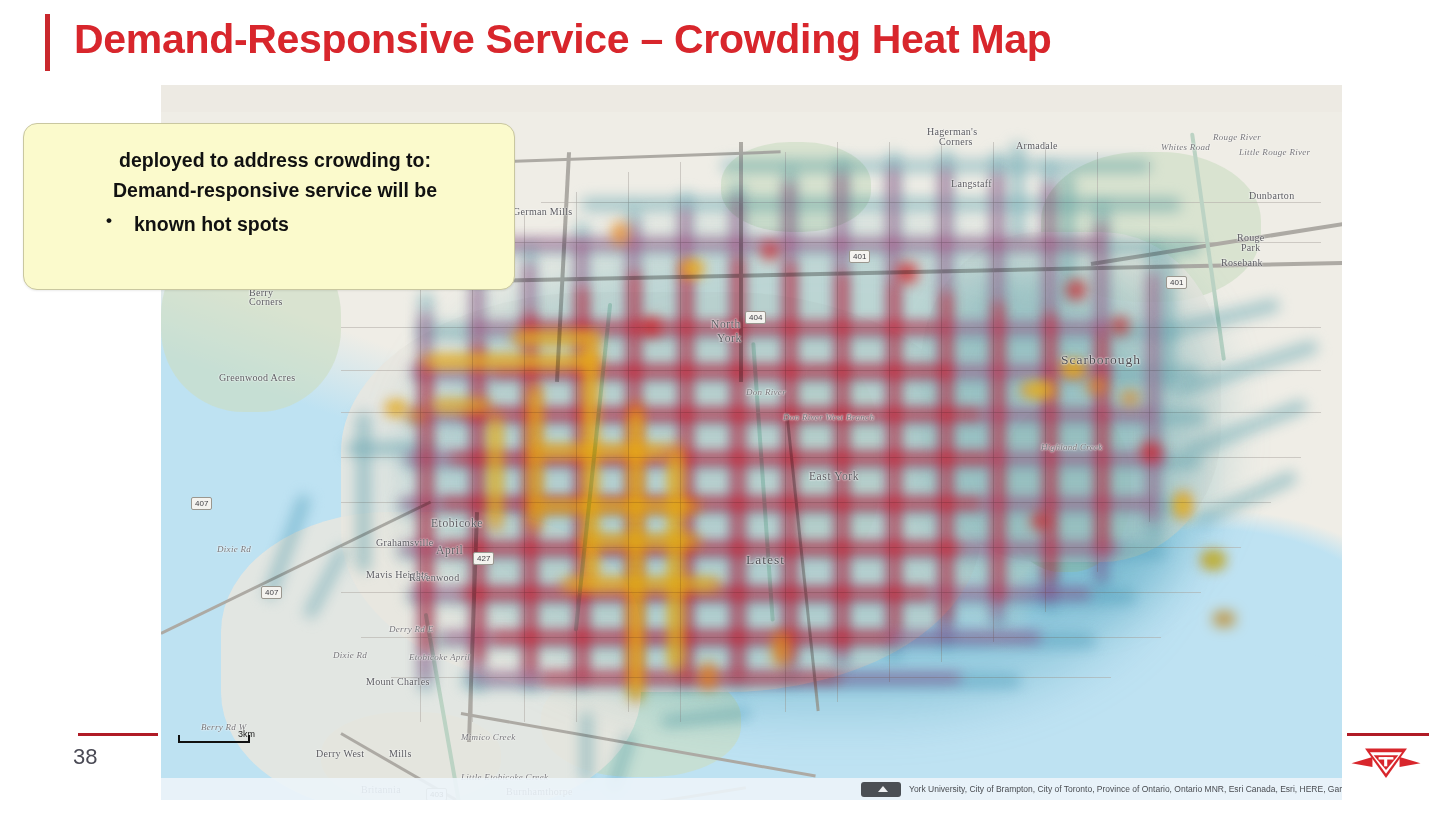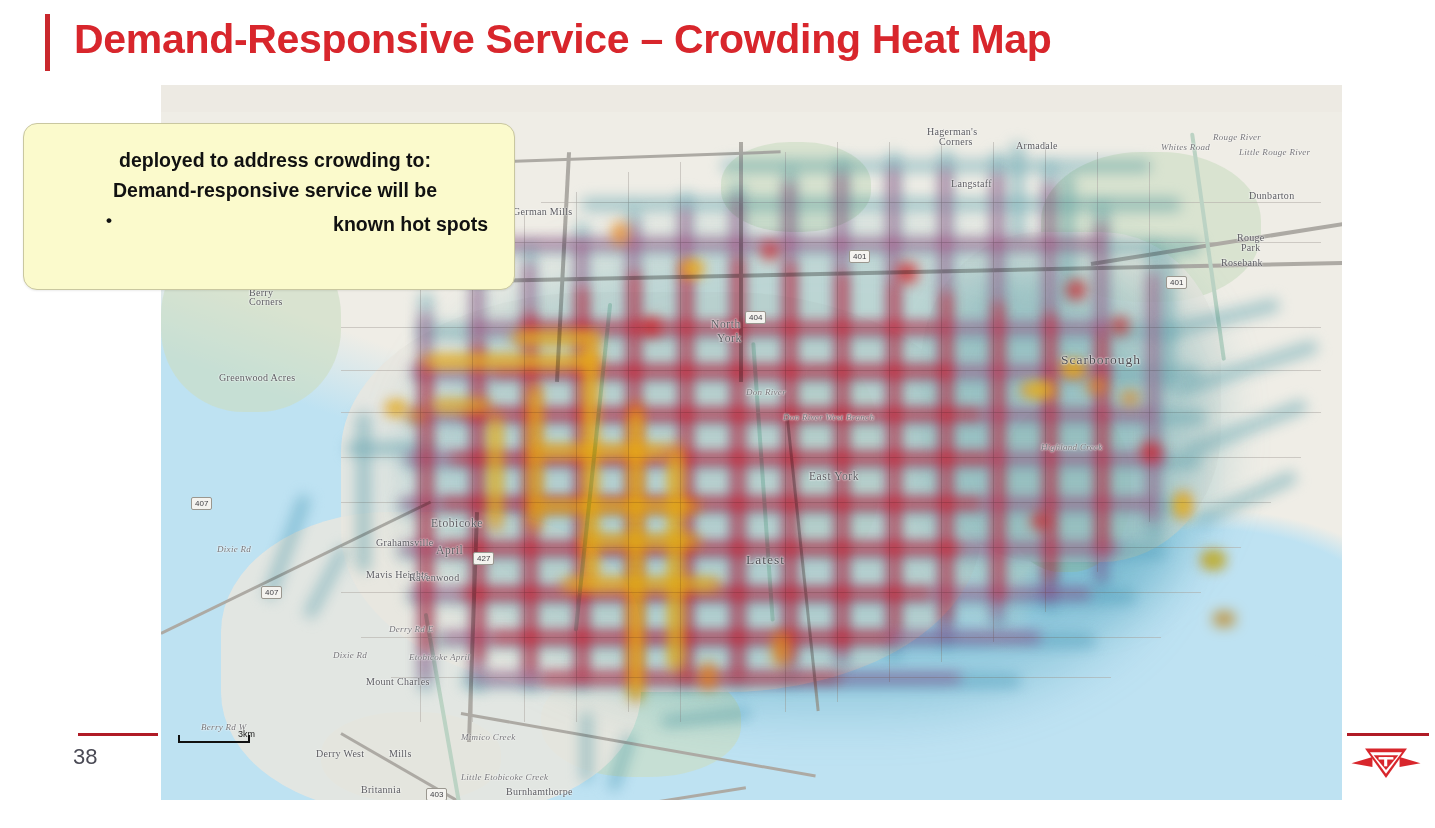--- a/index.html
+++ b/index.html
@@ -172,21 +172,21 @@
     z-index:60; padding:22px 26px 0 38px;
     box-shadow:0 1px 2px rgba(0,0,0,.08);
   }
   #callout .line{
     font-size:19.5px; font-weight:bold; color:#111; line-height:1.52;
     text-align:center;
   }
   #callout ul{ list-style:none; margin-top:4px; }
   #callout li{
     font-size:19.5px; font-weight:bold; color:#111; line-height:1.55;
-    position:relative; padding-left:72px;text-align:right;
+    position:relative; padding-left:72px;
   }
   #callout li:before{
     content:"\2022"; position:absolute; left:44px; top:-1px; font-size:17px;
   }
 </style>
 </head>
 <body>
 
 <div id="title-accent-bar"></div>
 <div id="page-title">Demand-Responsive Service – Crowding Heat Map</div>
@@ -472,20 +472,24 @@
   <div id="scale-bar">
     <span id="scale-label">3km</span>
     <div class="bar"></div>
   </div>
 
   <div id="map-caption">
     <div>map shows occurrences of</div>
 
   </div>
 
+  <div id="attribution-bar">
+    <div id="attribution-widget"></div>
+    <div id="attribution-text">York University, City of Brampton, City of Toronto, Province of Ontario, Ontario MNR, Esri Canada, Esri, HERE, Gar</div>
+  </div>
 
 
 </div>
 
 <div id="callout">
   <div class="line">deployed to address crowding to:</div>
   <div class="line">Demand-responsive service will be</div>
   <ul>
     <li>known hot spots</li>
   </ul>

